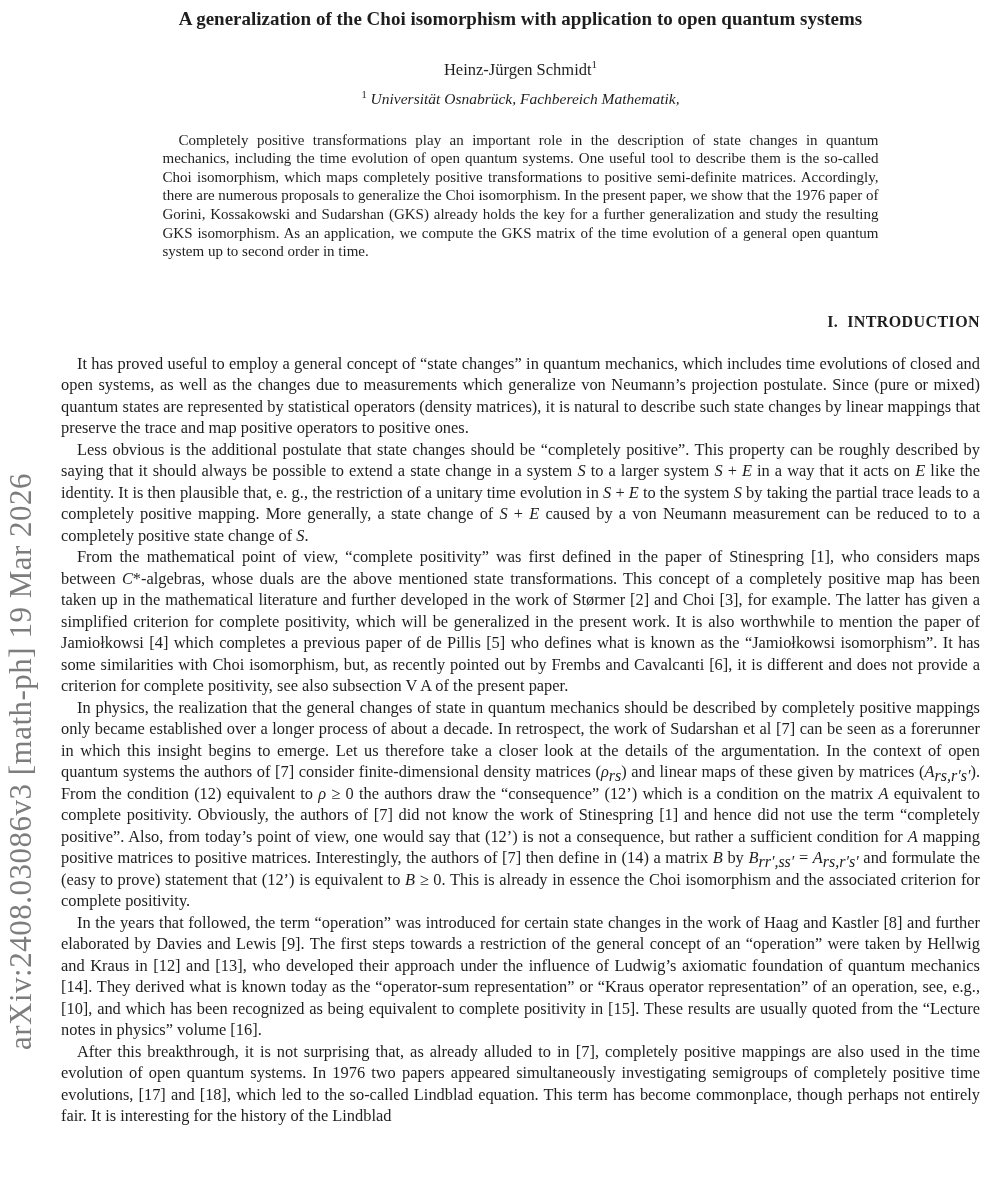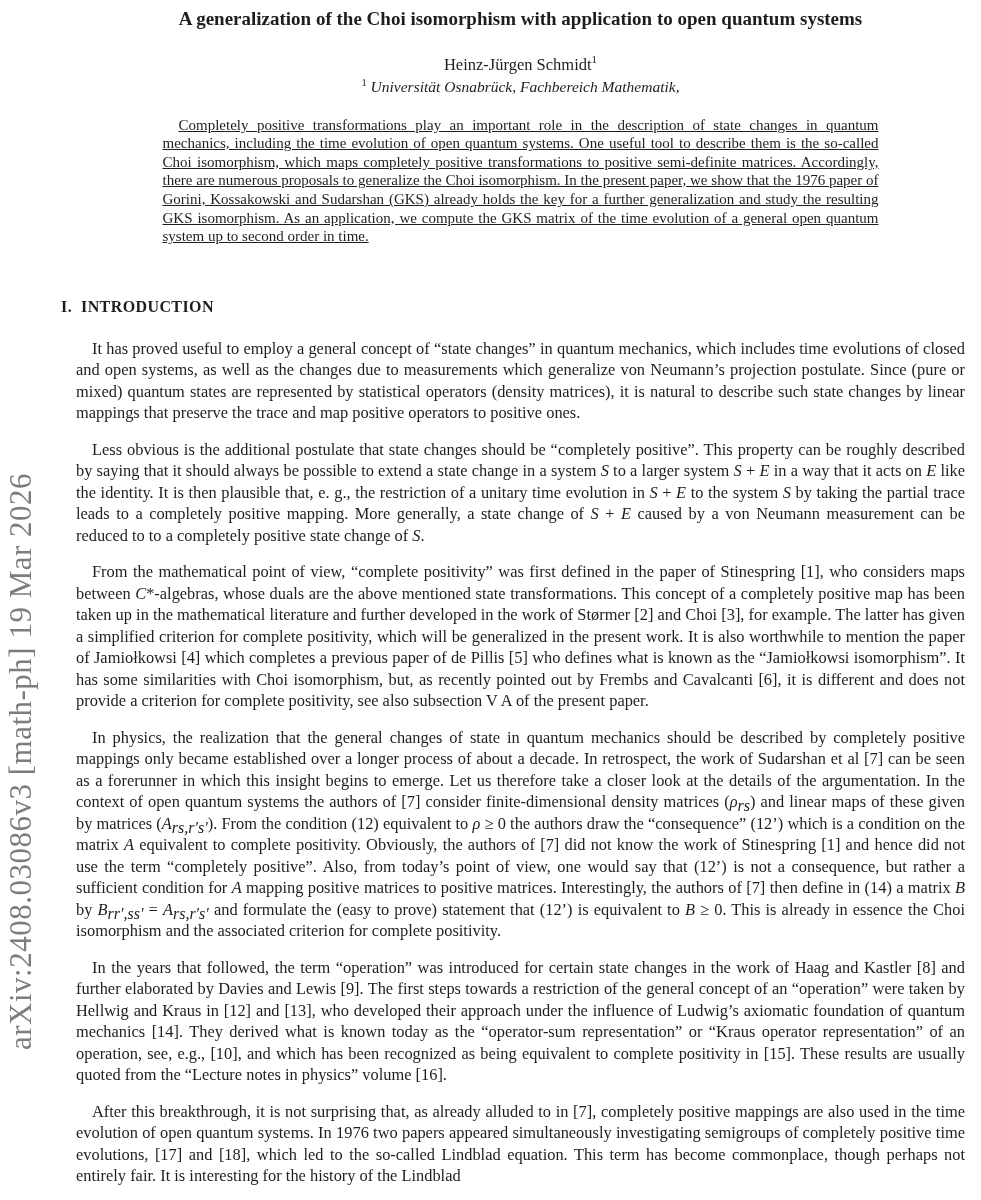--- a/index.html
+++ b/index.html
@@ -41,63 +41,62 @@
     font-size: 19px;
     font-weight: bold;
     text-align: center;
     margin: 7px 0 0 0;
     line-height: 23px;
   }
   .author-line {
     text-align: center;
     margin-top: 20px;
     font-size: 16.5px;
-    line-height: 19px;
+    line-height: 28px;
   }
   .author-line sup {
     font-size: 11px;
   }
   .affiliation {
     text-align: center;
     font-style: italic;
     font-size: 15.5px;
-    line-height: 17px;
+    line-height: 22px;
   }
   .affiliation sup {
     font-size: 10.5px;
     font-style: normal;
   }
   .abstract {
     width: 716px;
     margin: 21px auto 0 auto;
     font-size: 15px;
     line-height: 18.6px;
     text-align: justify;
     text-indent: 16px;
-    text-decoration: underline;
   }
   .section-heading {
-    text-align: left;
+    text-align: right;
     font-size: 16px;
     font-weight: bold;
     margin: 52px 0 0 0;
     letter-spacing: 0.4px;
   }
   .section-heading .section-number {
     margin-right: 9px;
   }
   .intro-body {
     margin-top: 22px;
   }
   .intro-body p {
     font-size: 16.4px;
     line-height: 21.5px;
     text-align: justify;
     text-indent: 16px;
-    margin: 15px;
+    margin: 0;
     padding: 0;
   }
   .intro-body p i {
     font-style: italic;
   }
   sub {
     font-size: 16px;
     line-height: 0;
   }
 </style>

